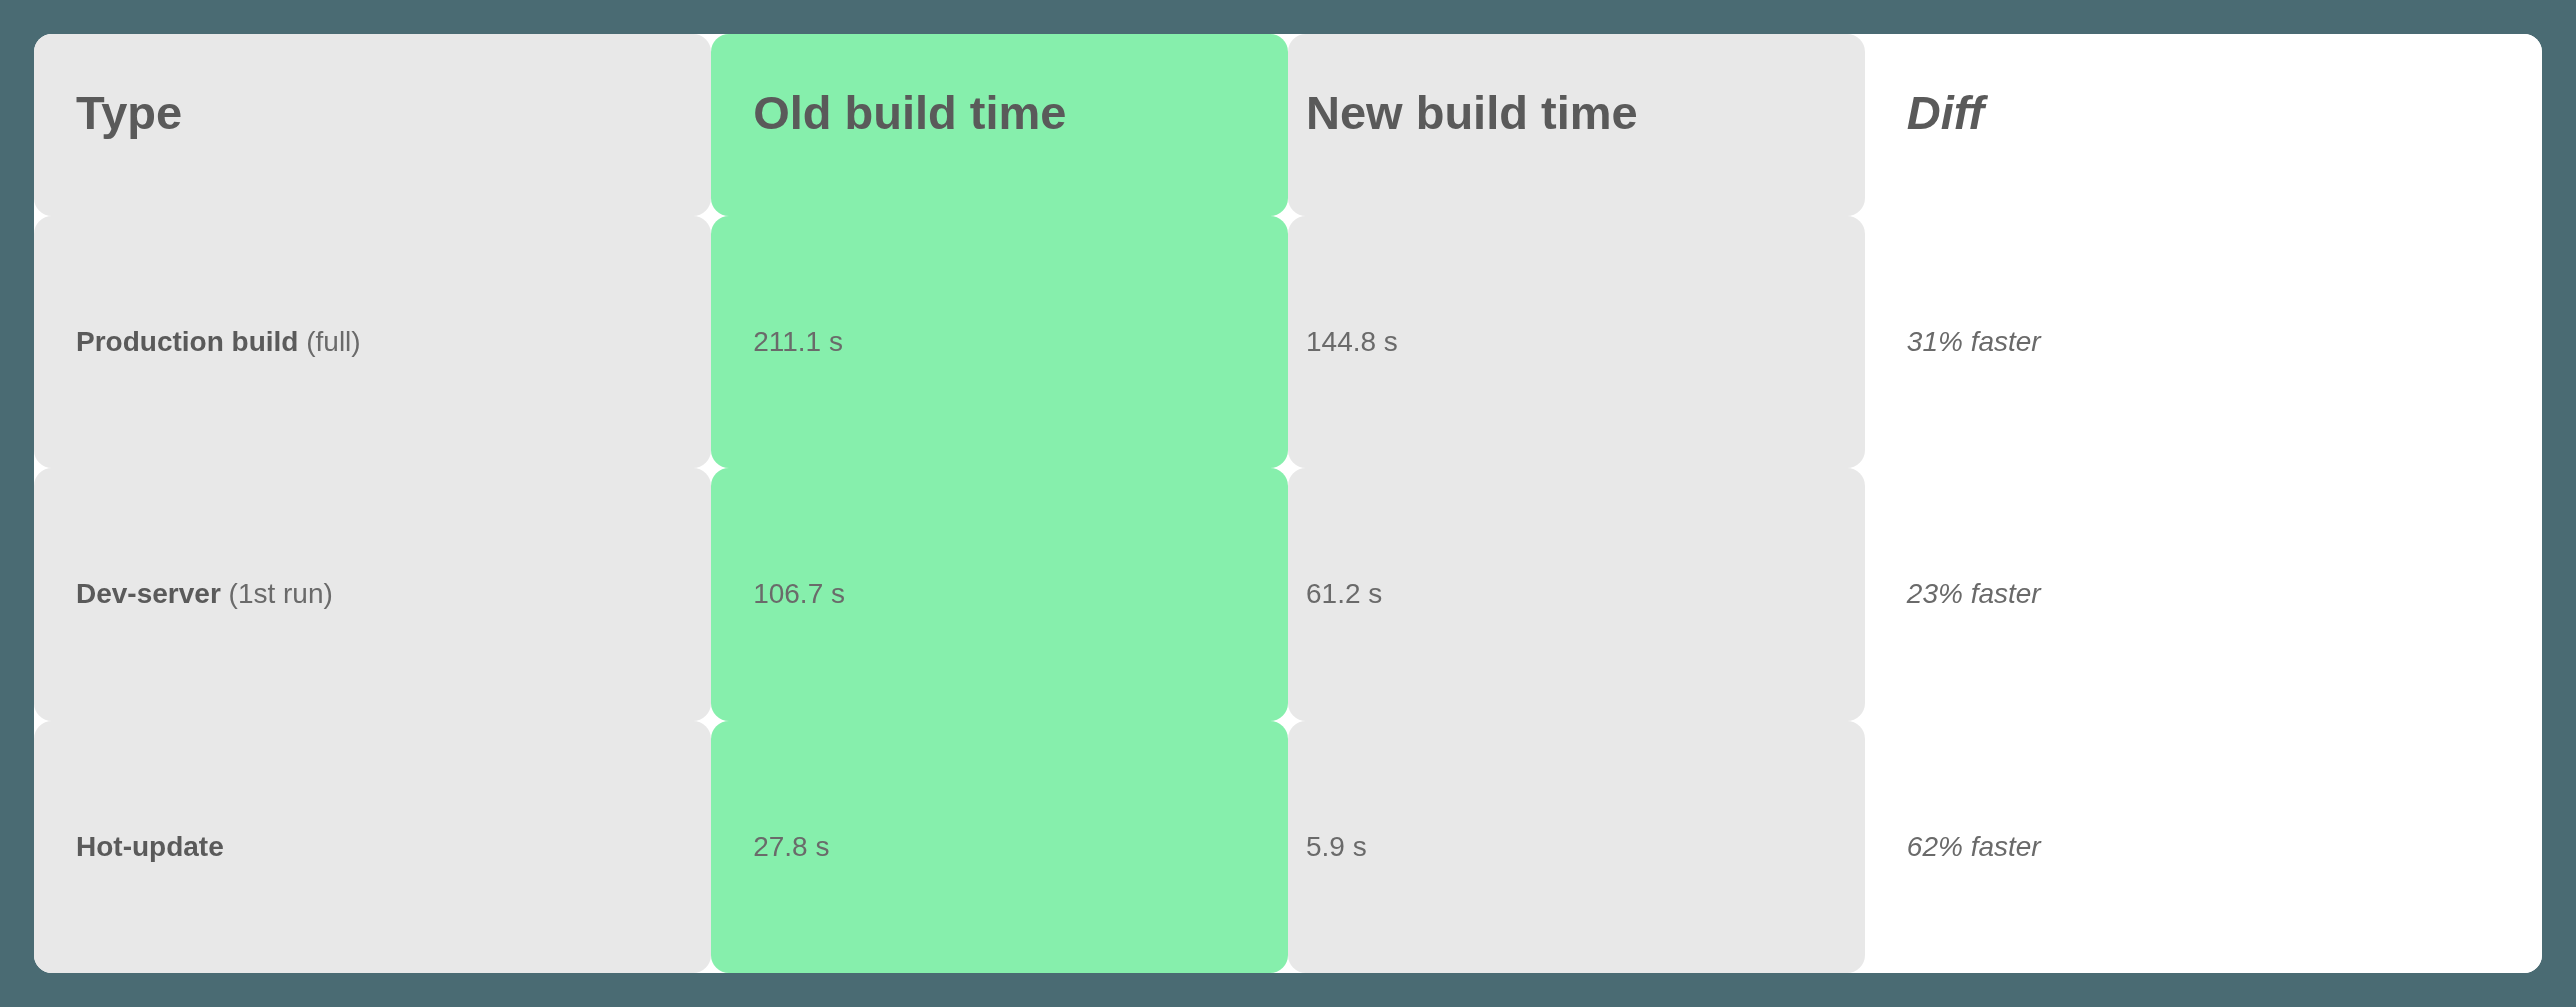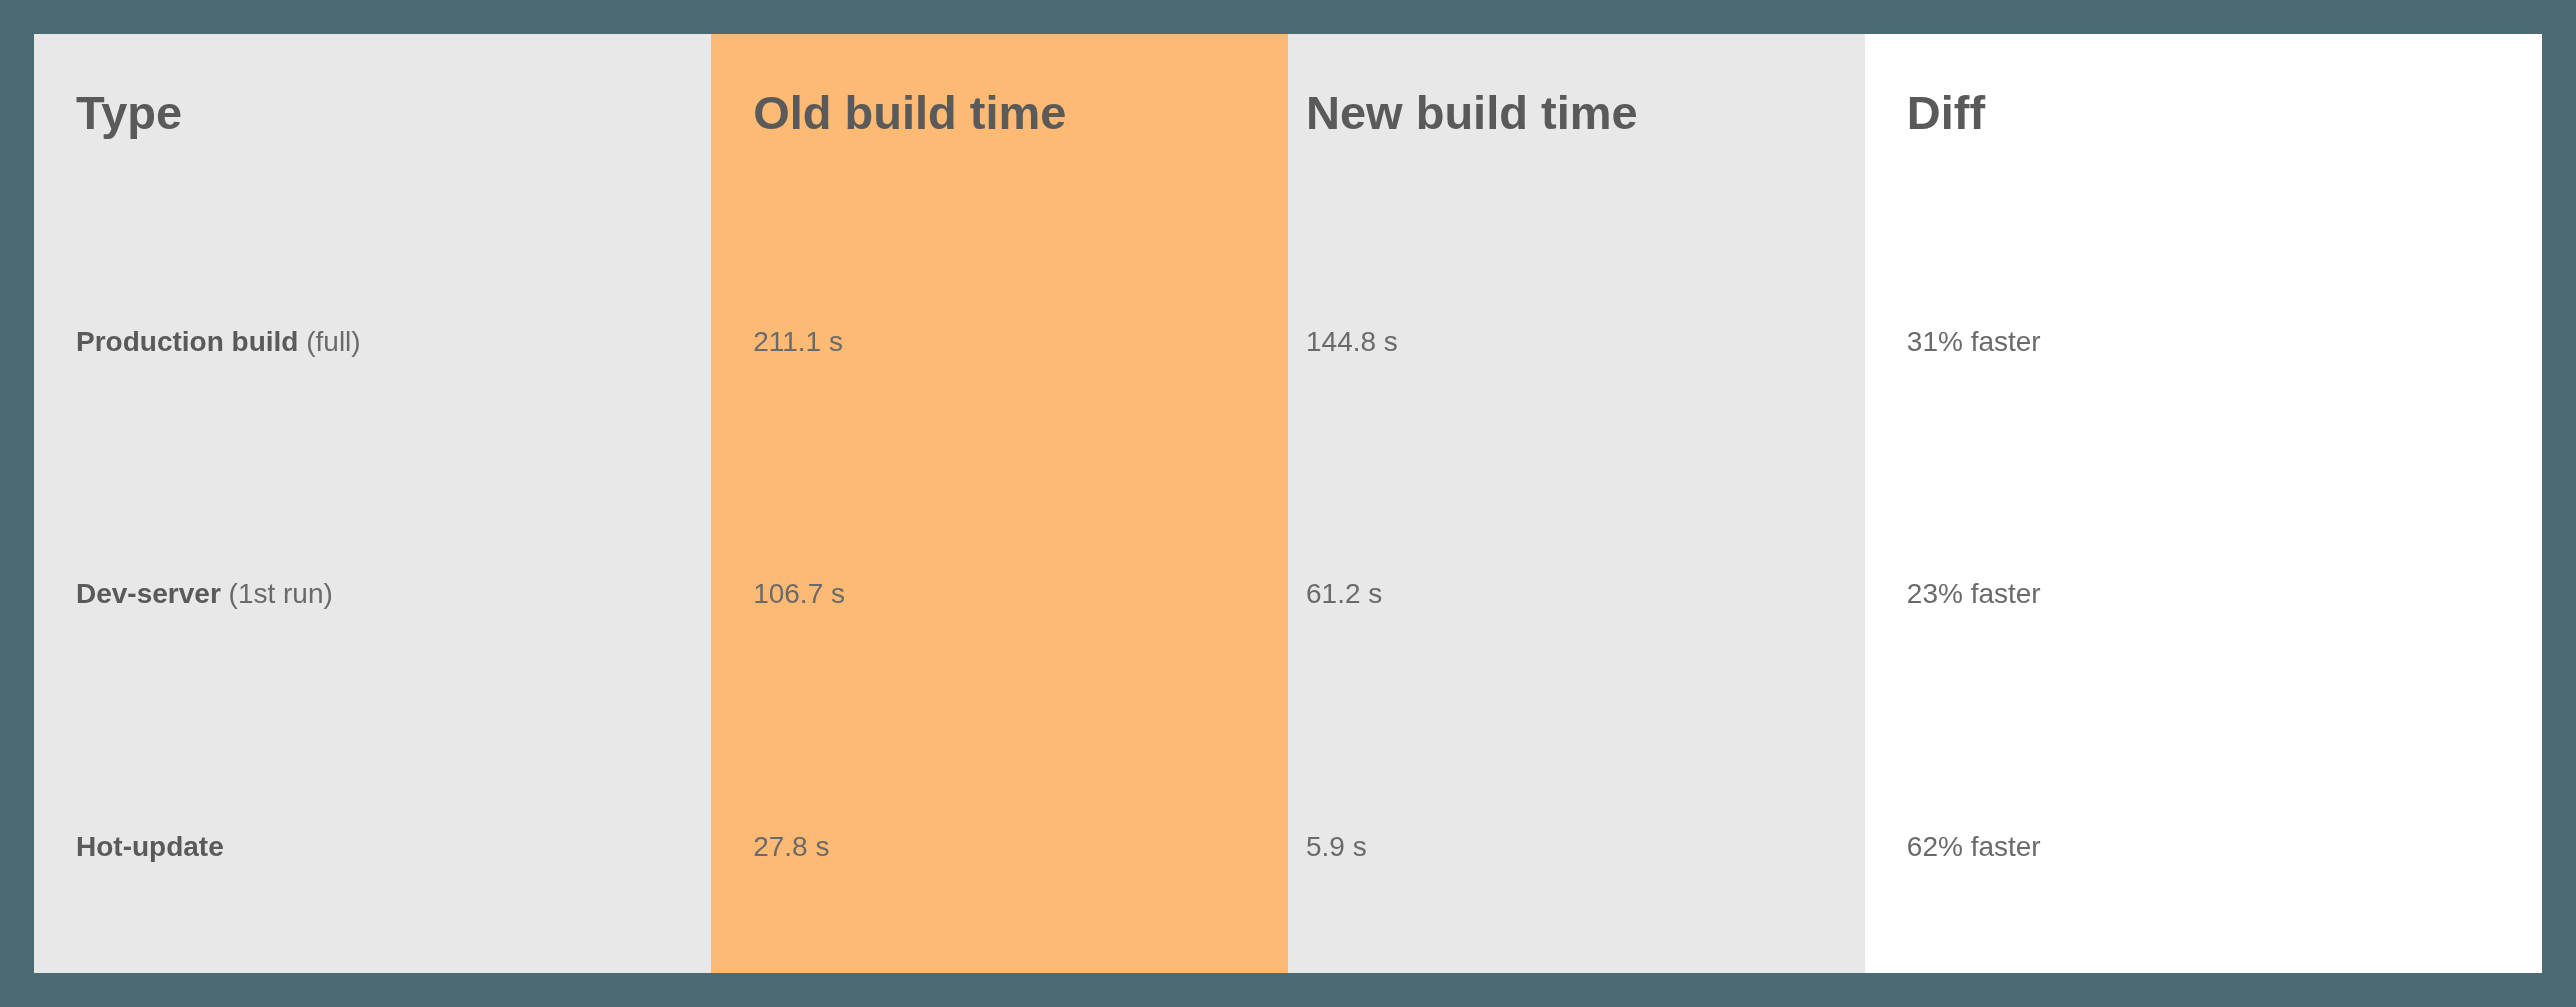--- a/index.html
+++ b/index.html
@@ -1,18 +1,19 @@
 <!DOCTYPE html>
 <html style="font-size:13.5px"><head>
   <meta charset="utf-8">
   <style>
     * {
       margin: 0;
       padding: 0;
       box-sizing: border-box;
+      border-radius: 18px;
     }
     body {
       background-color: #4a6b73;
       font-family: -apple-system, BlinkMacSystemFont, "Segoe UI", Helvetica, Arial, sans-serif;
       padding: 34px;
       width: 2576px;
       height: 1007px;
     }
     .table-container {
       background-color: #ffffff;
@@ -47,32 +48,33 @@
     }
     .col-type-normal {
       font-weight: 400;
       color: #6a6a6a;
     }
     th:nth-child(1), td:nth-child(1) {
       background-color: #e8e8e8;
       width: 27%;
     }
     th:nth-child(2), td:nth-child(2) {
-      background-color: #fdba74;
+      background-color: #86efac;
       width: 23%;
       margin-left: 18px;
     }
     th:nth-child(3), td:nth-child(3) {
       background-color: #e8e8e8;
       width: 23%;
       padding-left: 18px;
     }
     th:nth-child(4), td:nth-child(4) {
       background-color: #ffffff;
       width: 27%;
+      font-style: italic;
     }
   </style>
 </head>
 <body>
 
 <div class="table-container">
   <table>
     <thead>
       <tr>
         <th>Type</th>

